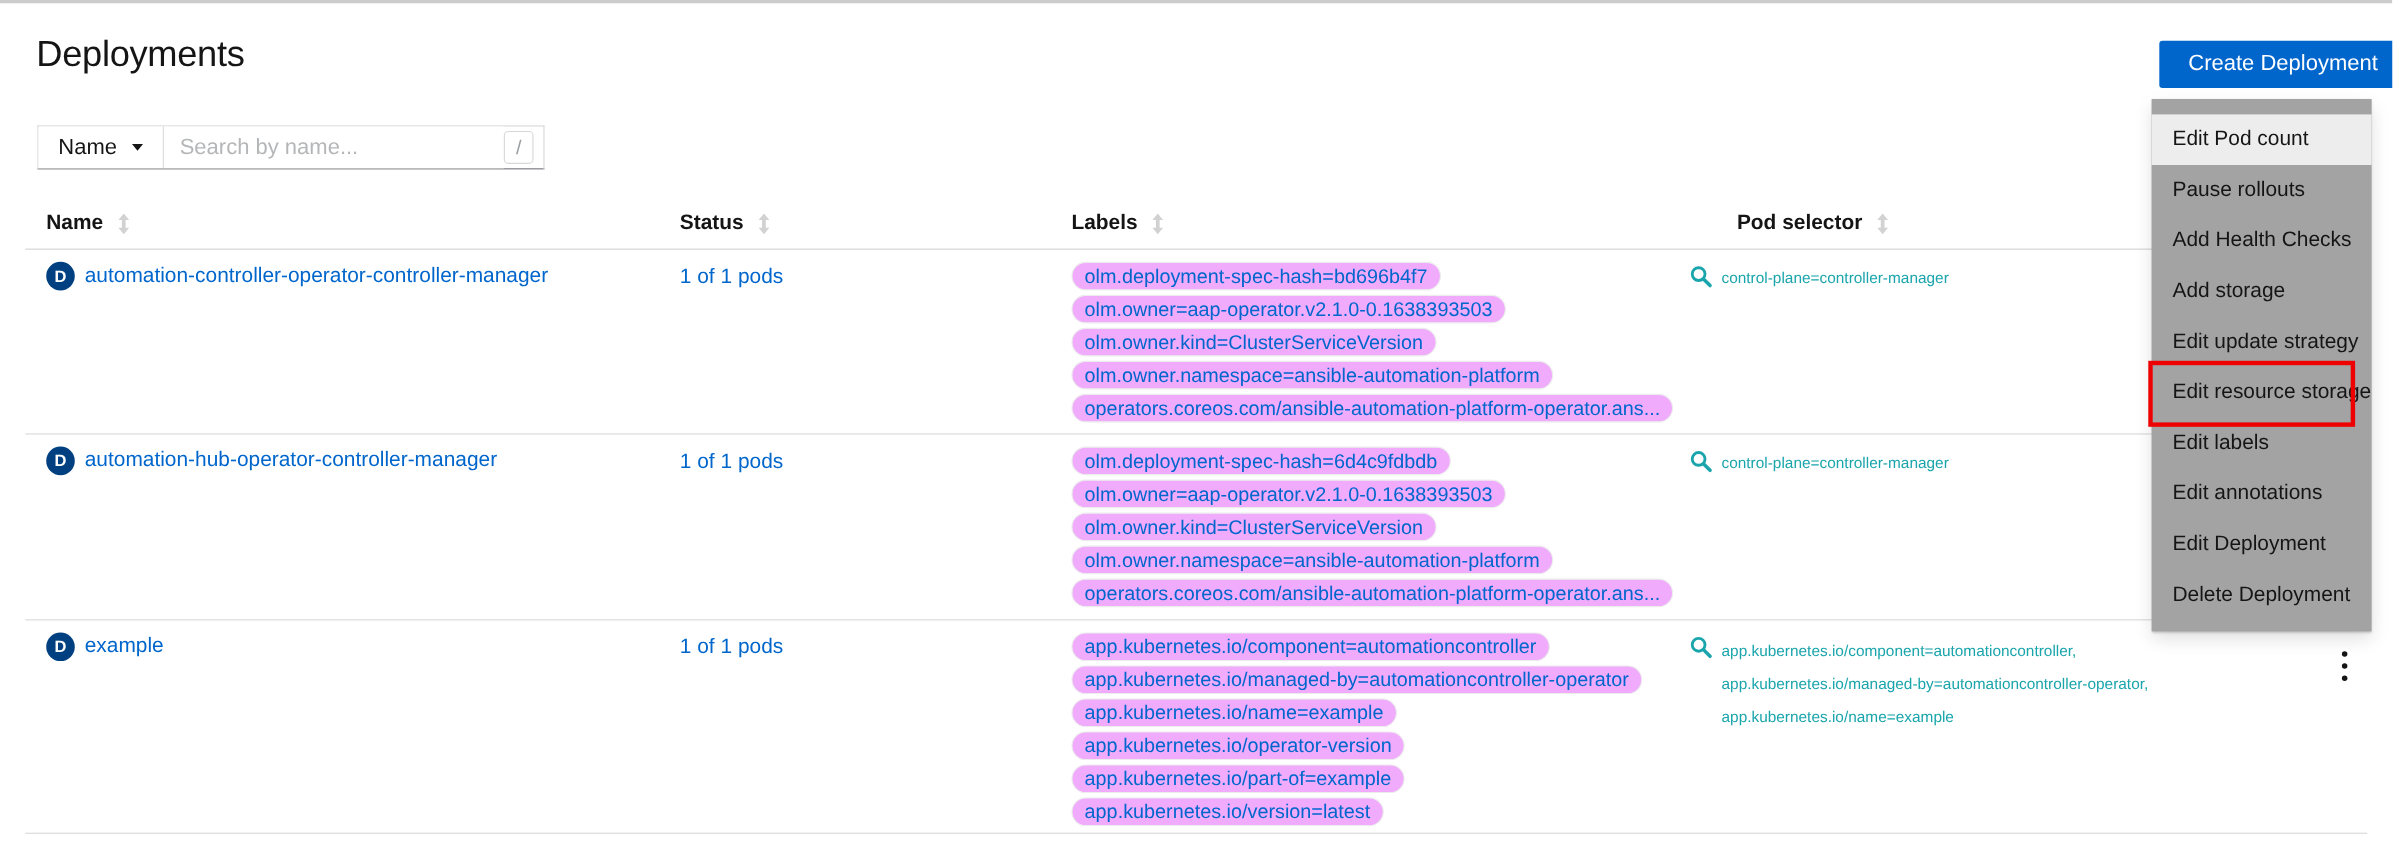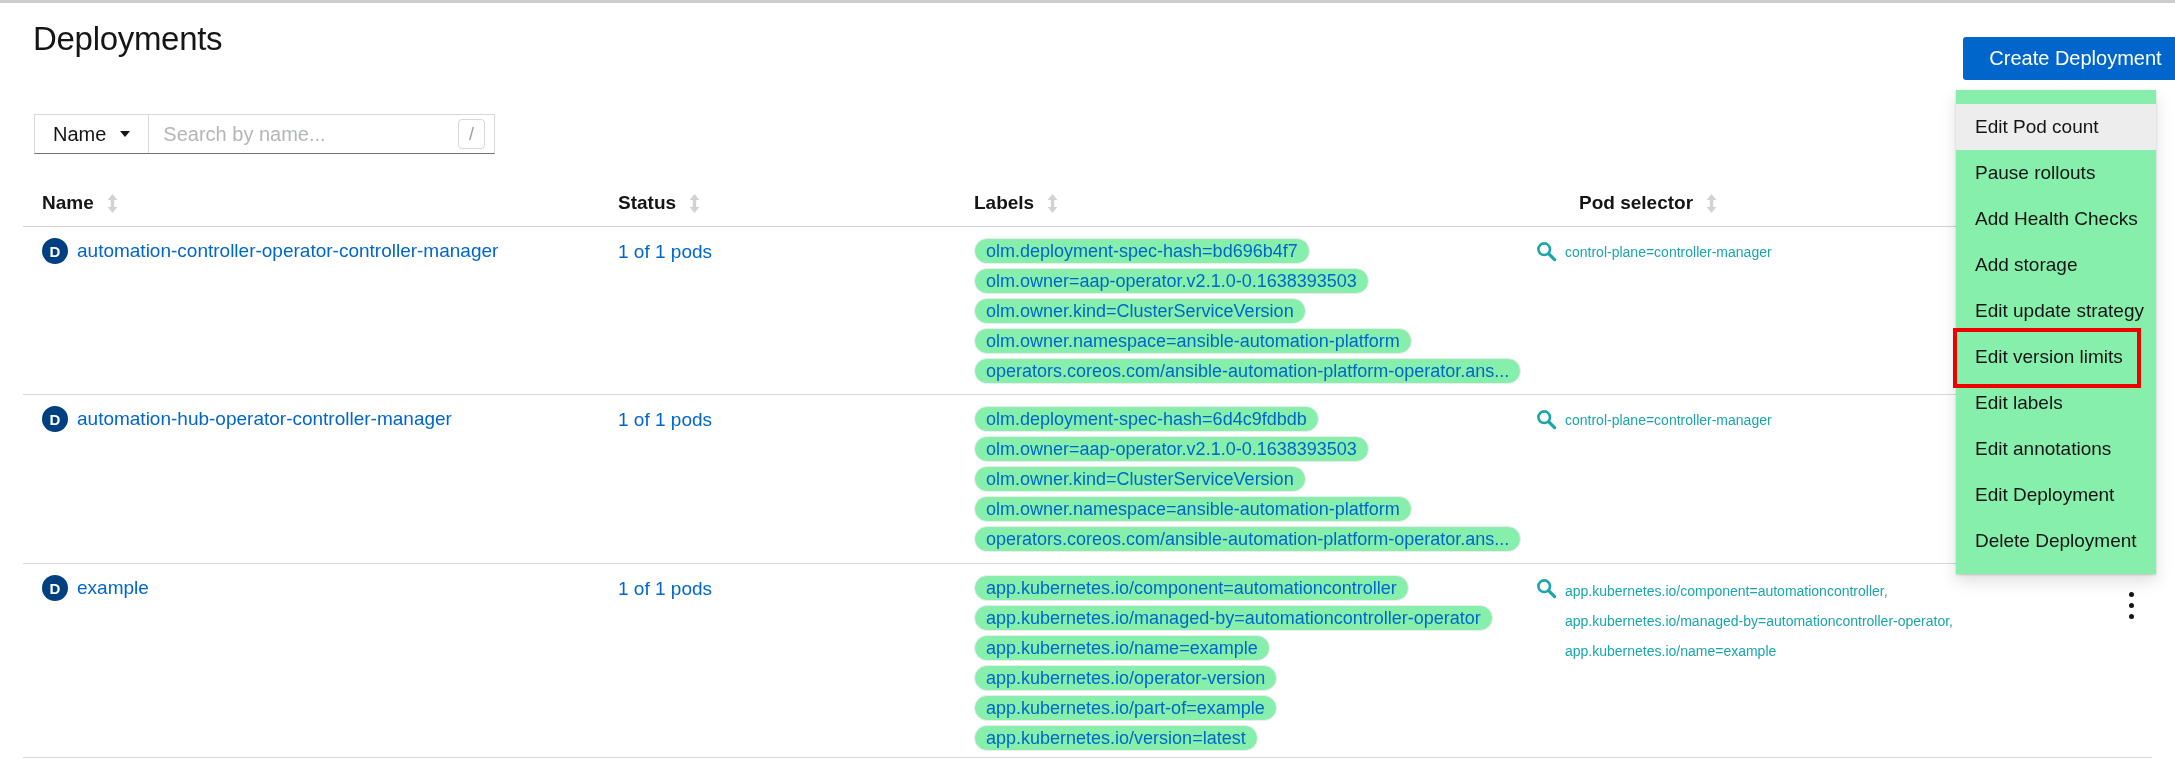--- a/index.html
+++ b/index.html
@@ -3,21 +3,21 @@
 <meta charset="utf-8">
 <style>
   * { box-sizing: border-box; margin: 0; padding: 0; }
   html,body { background:#fff; }
   .screen {
     position: relative; width: 2175px; height: 765px;
     background: #fff; overflow: hidden;
     font-family: "Liberation Sans", sans-serif; color:#151515;
   }
   .topbar { position:absolute; top:0; left:0; right:0; height:3px; background:#cccccc; }
-  .page-title { position:absolute; left:33px; top:20px; font-size:33px; font-weight:500; color:#151515; letter-spacing:-0.3px; }
+  .page-title { position:absolute; left:33px; top:30px; font-size:33px; font-weight:500; color:#151515; letter-spacing:-0.3px; }
 
   
   .filter-bar {
     position:absolute; left:34px; top:114px; width:461px; height:40px;
     display:flex; align-items:stretch; background:#fff;
     border:1px solid #d8d8d8; border-bottom-color:#6f7377;
   }
   .filter-toggle {
     display:flex; align-items:center; gap:14px; padding:0 18px;
     background:#fff; border:none; border-right:1px solid #d8d8d8;
@@ -55,35 +55,35 @@
   .badge {
     width:26px; height:26px; border-radius:50%; flex:none;
     background:var(--badge,#004080); color:#fff; font-size:15px; font-weight:700;
     display:flex; align-items:center; justify-content:center;
   }
   .link { color:var(--link,#0066cc); text-decoration:none; font-size:19px; cursor:pointer; }
   .status-cell { position:absolute; left:595px; top:14px; }
   .labels-cell { position:absolute; left:951px; top:11px; display:flex; flex-direction:column; align-items:flex-start; gap:4px; }
   .chip {
     height:26px; line-height:24px; padding:0 11px; white-space:nowrap;
-    background:#86efac; border:1px solid #ececec; border-radius:14px;
+    background:#f0abfc; border:1px solid #ececec; border-radius:14px;
     font-size:18px; color:var(--link,#0066cc); cursor:pointer;
   }
   .selector-cell { position:absolute; left:1513px; top:12px; display:flex; gap:8px; align-items:flex-start; }
   .mag { flex:none; margin-top:2px; display:block; }
   .selector-lines { font-size:14px; line-height:26px; color:var(--teal,#1aa5ac); cursor:pointer; }
   .row-2 .selector-lines { line-height:30px; }
 
   .kebab { position:absolute; right:14px; top:24px; padding:4px; display:flex; flex-direction:column; gap:6px; cursor:pointer; }
   .kebab i { width:5px; height:5px; border-radius:50%; background:#151515; display:block; }
 
   
   .menu {
     position:absolute; left:1956px; top:90px; width:200px; padding:14px 0 10px;
-    background:#86efac; z-index:10;
+    background:#a3a3a3; z-index:10;
     box-shadow:0 1px 2px rgba(0,0,0,.18), 0 7px 16px rgba(0,0,0,.13);
   }
   .menu-item {
     display:block; width:100%; height:46px; padding:0 0 0 19px; text-align:left;
     border:none; background:transparent; font-size:19px; color:#151515;
     font-family:inherit; cursor:pointer; white-space:nowrap;
   }
   .menu-item.hover { background:#ededed; }
   .red-box {
     position:absolute; left:-3px; top:238px; width:188px; height:60px;
@@ -248,21 +248,21 @@
   <button class="menu-item hover">Edit Pod count</button>
 
   <button class="menu-item">Pause rollouts</button>
 
   <button class="menu-item">Add Health Checks</button>
 
   <button class="menu-item">Add storage</button>
 
   <button class="menu-item">Edit update strategy</button>
 
-  <button class="menu-item">Edit version limits</button>
+  <button class="menu-item">Edit resource storage</button>
 
   <button class="menu-item">Edit labels</button>
 
   <button class="menu-item">Edit annotations</button>
 
   <button class="menu-item">Edit Deployment</button>
 
   <button class="menu-item">Delete Deployment</button>
 </div>
     <div class="red-box"></div>

